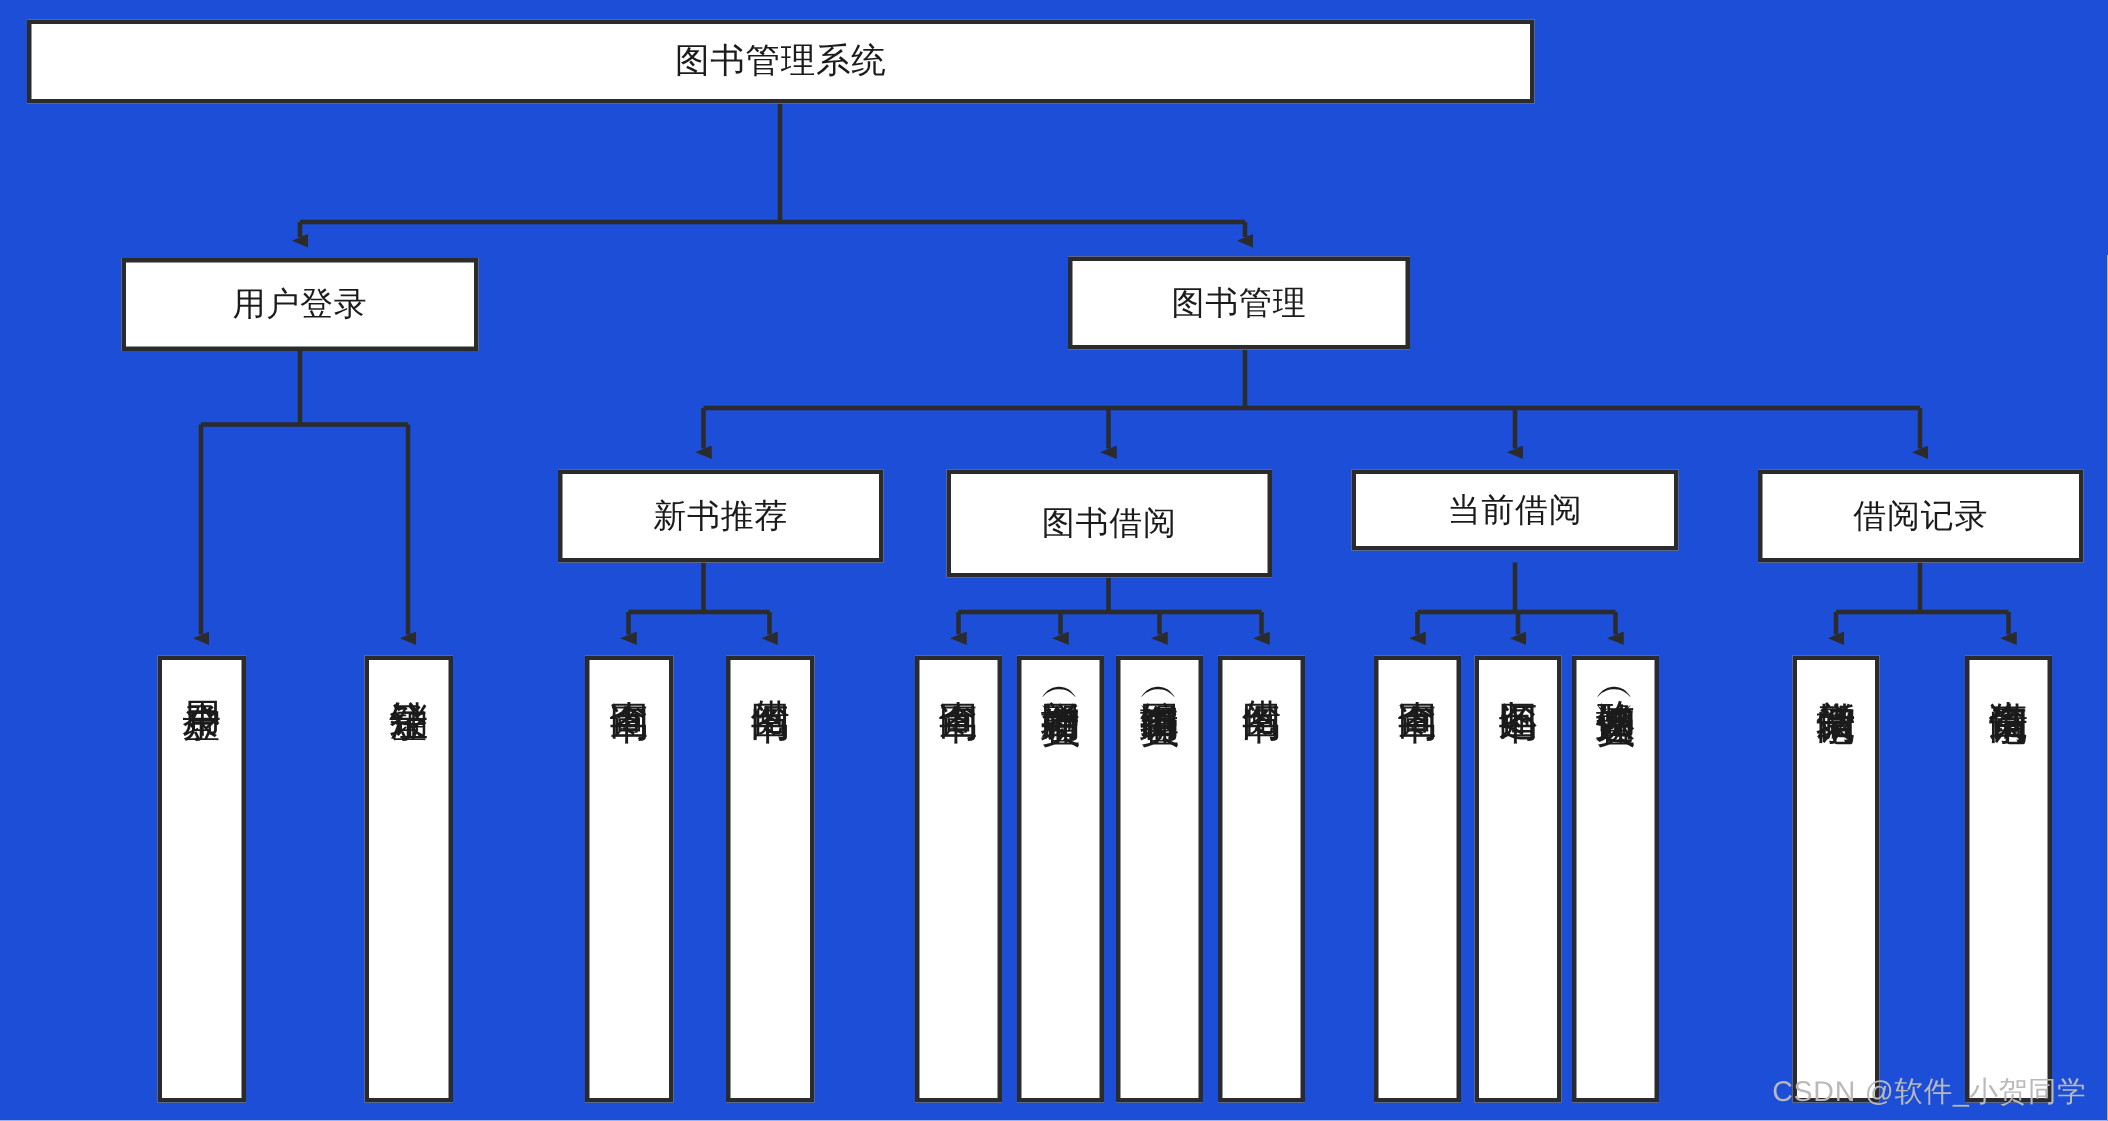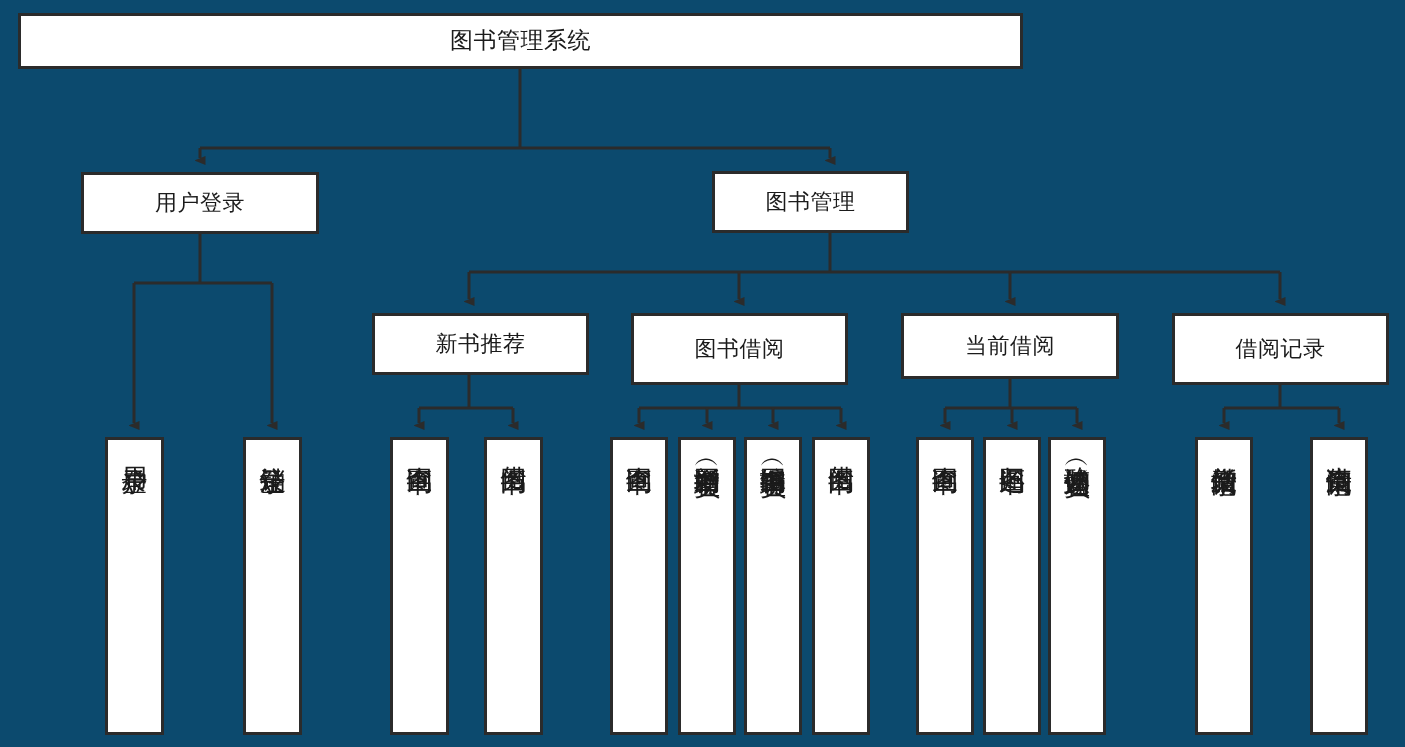--- a/index.html
+++ b/index.html
@@ -7,21 +7,21 @@
     padding: 0;
     background: #ffffff;
   }
   body {
     font-family: "Liberation Sans", "DejaVu Sans", sans-serif;
   }
   #diagram-root {
     position: relative;
     width: 1405px;
     height: 747px;
-    background: #0c4a6e;
+    background: #1d4ed8;
     overflow: hidden;
   }
   #diagram-svg {
     position: absolute;
     left: 0;
     top: 0;
     width: 1405px;
     height: 747px;
   }
   .node-box {
@@ -124,34 +124,34 @@
     </g>
   </svg>
 
   <div class="node-box root" style="left:18px; top:13px; width:1005px; height:56px;">
     <span class="node-label-h">图书管理系统</span>
   </div>
 
   <div class="node-box" style="left:81px; top:172px; width:238px; height:62px;">
     <span class="node-label-h">用户登录</span>
   </div>
-  <div class="node-box" style="left:712px; top:171px; width:197px; height:62px;">
+  <div class="node-box" style="left:712px; top:171px; width:228px; height:62px;">
     <span class="node-label-h">图书管理</span>
   </div>
 
   <div class="node-box" style="left:361px; top:313px; width:217px; height:62px;margin-left:11px;">
     <span class="node-label-h">新书推荐</span>
   </div>
   <div class="node-box" style="left:631px; top:313px; width:217px; height:72px;">
     <span class="node-label-h">图书借阅</span>
   </div>
-  <div class="node-box" style="left:901px; top:313px; width:218px; height:66px;">
+  <div class="node-box" style="left:901px; top:313px; width:218px; height:54px;">
     <span class="node-label-h">当前借阅</span>
   </div>
-  <div class="node-box" style="left:1172px; top:313px; width:217px; height:72px;">
+  <div class="node-box" style="left:1172px; top:313px; width:217px; height:62px;">
     <span class="node-label-h">借阅记录</span>
   </div>
 
   <div class="node-box leaf" style="left:105px; top:437px; width:59px; height:298px;">
     <span class="node-label-v">用户登录</span>
   </div>
   <div class="node-box leaf" style="left:243px; top:437px; width:59px; height:298px;">
     <span class="node-label-v">注销登录</span>
   </div>
 
@@ -185,14 +185,15 @@
     <span class="node-label-v">确认归还（管理员）</span>
   </div>
 
   <div class="node-box leaf" style="left:1195px; top:437px; width:58px; height:298px;">
     <span class="node-label-v">新增借阅记录</span>
   </div>
   <div class="node-box leaf" style="left:1310px; top:437px; width:58px; height:298px;">
     <span class="node-label-v">查询借阅记录</span>
   </div>
 
+  <div class="watermark">CSDN @软件_小贺同学</div>
 
 </div>
 
 </body></html>

